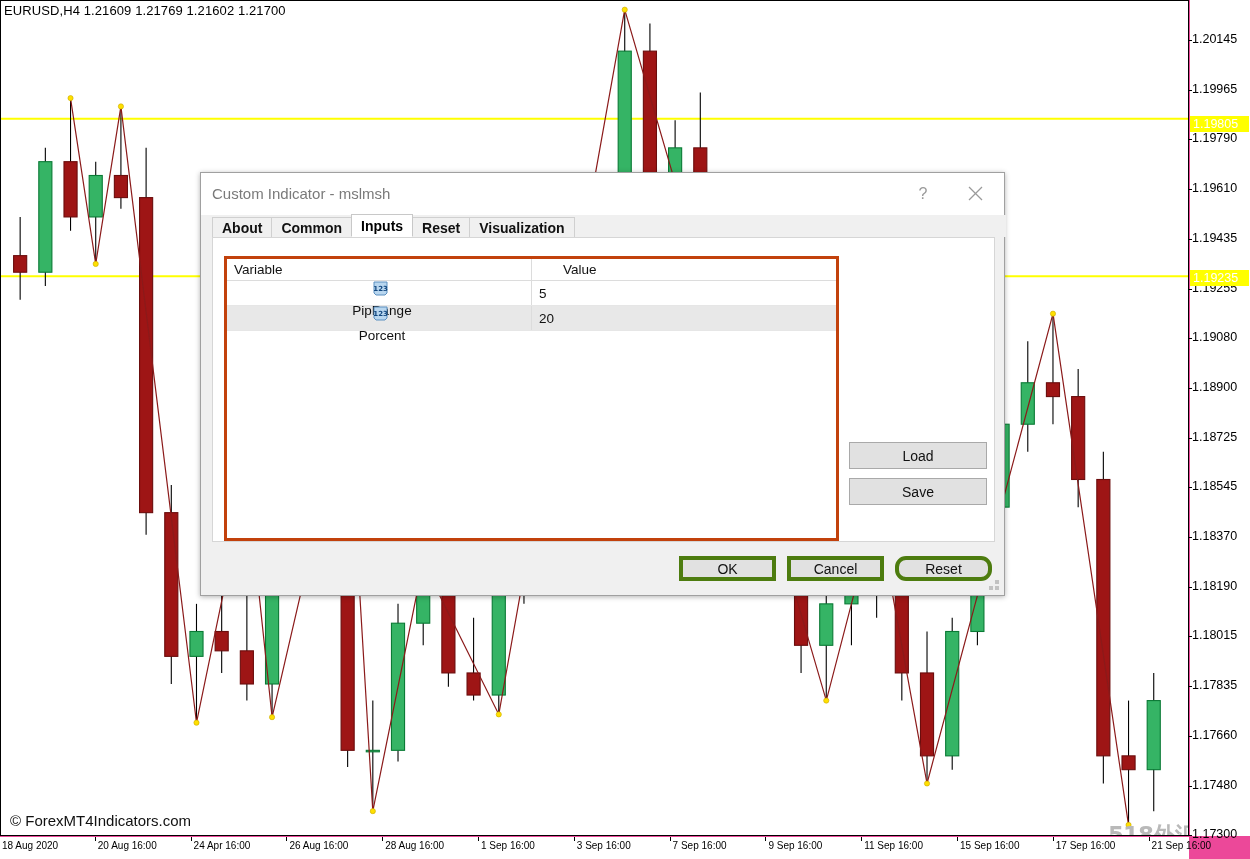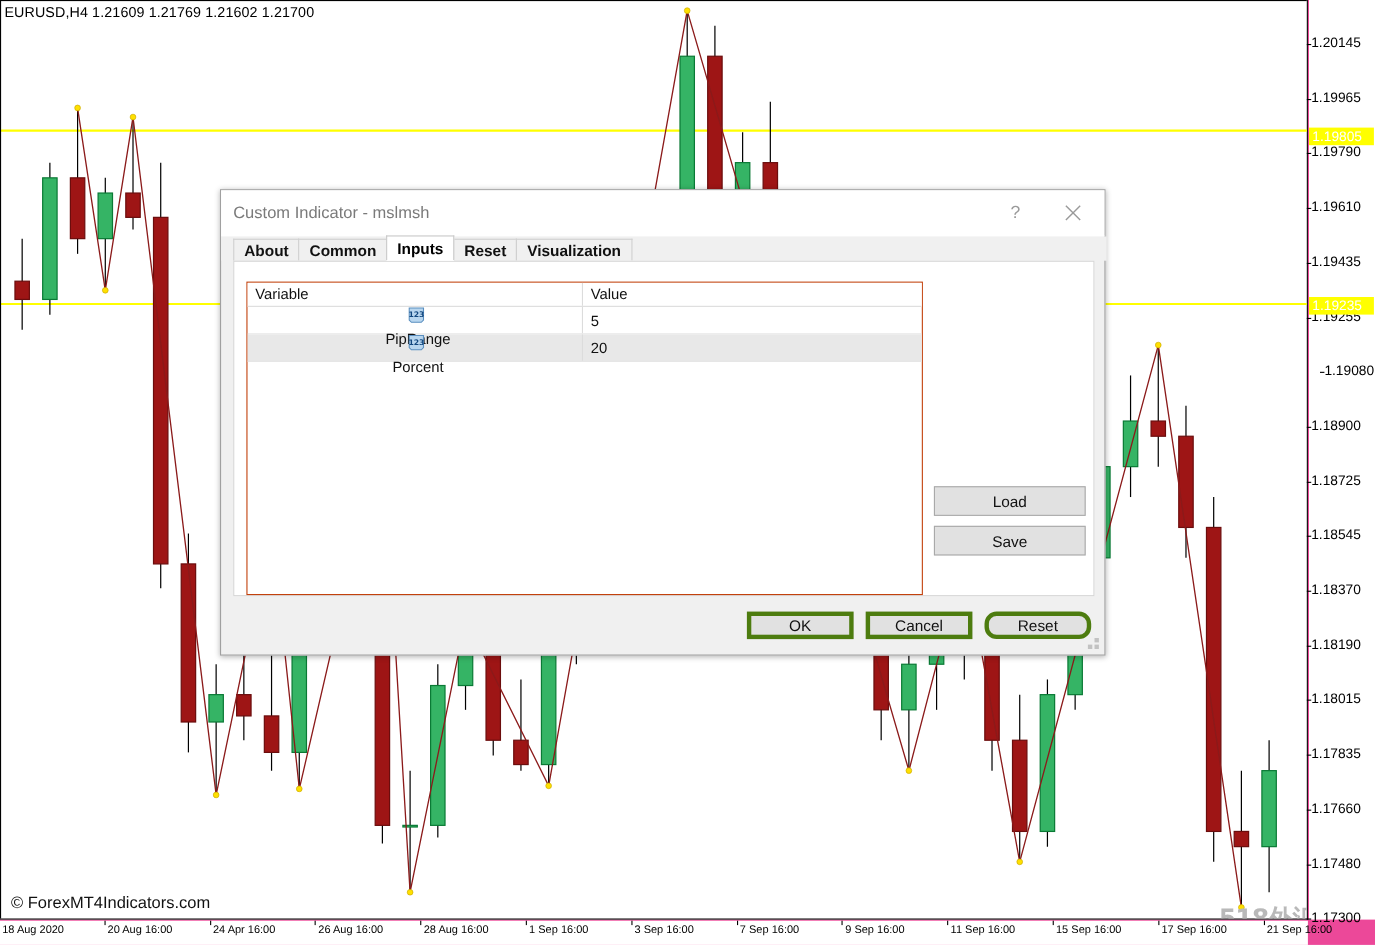--- a/index.html
+++ b/index.html
@@ -200,41 +200,42 @@
     background: #ffffff;
     border: 1px solid #d6d6d6;
   }
 
   
   #params-grid {
     position: absolute;
     left: 11px; top: 18px;
     width: 615px; height: 285px;
     background: #ffffff;
-    border: 1px solid #c2410c;
+    border: 3px solid #c2410c;
     overflow: hidden;
   }
   .grid-header {
     display: flex;
     height: 22px;
     background: #ffffff;
     border-bottom: 1px solid #dcdcdc;
   }
   .grid-header .col-var {
     width: 305px;
     padding: 3px 0 0 7px;
     font-size: 13.5px;
     color: #111;
     border-right: 1px solid #dcdcdc;
   }
   .grid-header .col-val {
     flex: 1;
     padding: 3px 0 0 7px;
     font-size: 13.5px;
     color: #111;
+    margin-left: 24px;
   }
   .grid-row {
     display: flex;
     height: 25px;
     align-items: center;
     border-bottom: 1px solid #e6e6e6;
   }
   .grid-row.selected {
     background: #e8e8e8;
   }
@@ -435,21 +436,21 @@
     <div id="watermark">518外汇网</div>
   </div>
 
   <div id="price-axis">
       <div class="price-tick" style="top: 32px;">1.20145</div>
       <div class="price-tick" style="top: 81.7px;">1.19965</div>
       <div class="price-tick" style="top: 131.4px;">1.19790</div>
       <div class="price-tick" style="top: 181.1px;">1.19610</div>
       <div class="price-tick" style="top: 230.8px;">1.19435</div>
       <div class="price-tick" style="top: 280.5px;">1.19255</div>
-      <div class="price-tick" style="top: 330.2px; margin-left: 12px;">1.19080</div>
+      <div class="price-tick" style="top: 330.2px;">1.19080</div>
       <div class="price-tick" style="top: 379.9px;">1.18900</div>
       <div class="price-tick" style="top: 429.6px;">1.18725</div>
       <div class="price-tick" style="top: 479.3px;">1.18545</div>
       <div class="price-tick" style="top: 529px;">1.18370</div>
       <div class="price-tick" style="top: 578.7px;">1.18190</div>
       <div class="price-tick" style="top: 628.4px;">1.18015</div>
       <div class="price-tick" style="top: 678.1px;">1.17835</div>
       <div class="price-tick" style="top: 727.8px;">1.17660</div>
       <div class="price-tick" style="top: 777.5px;">1.17480</div>
       <div class="price-tick" style="top: 827.2px;">1.17300</div>

